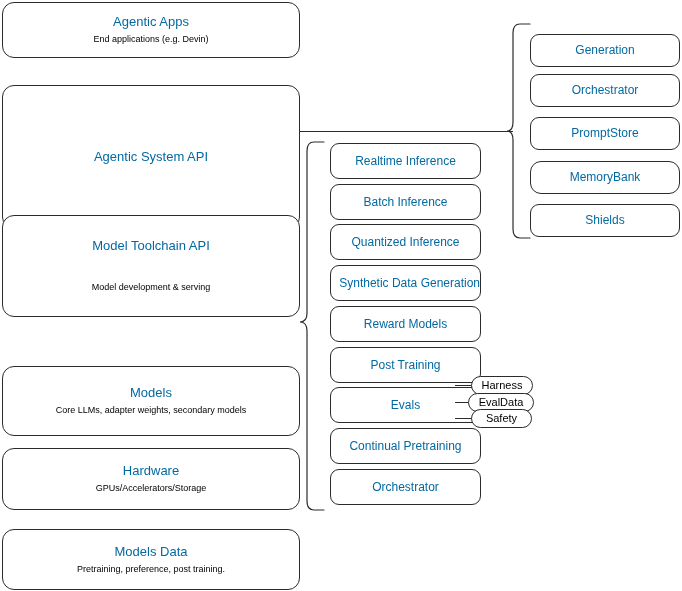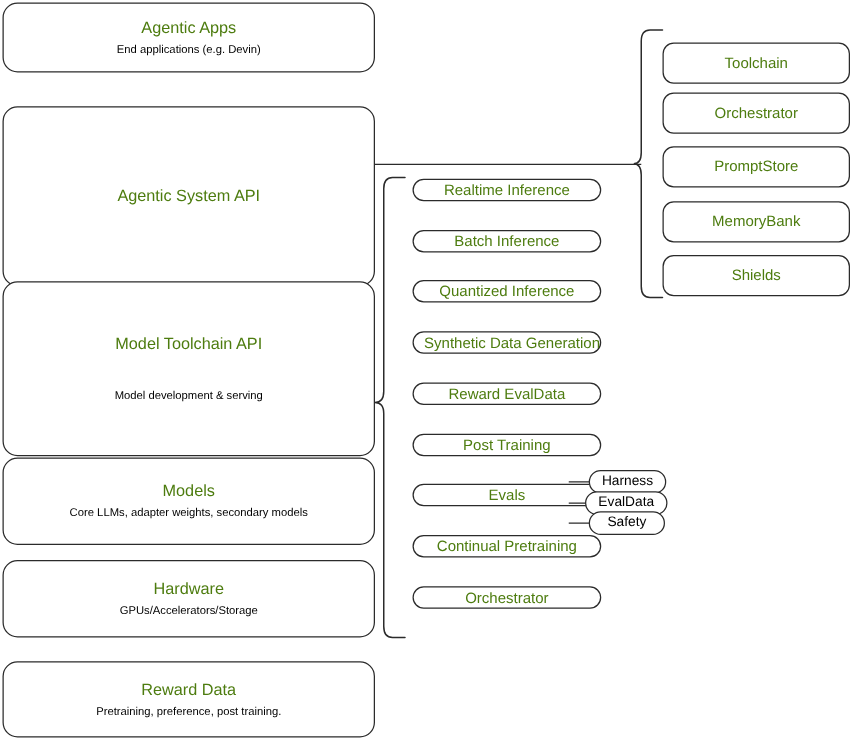--- a/index.html
+++ b/index.html
@@ -29,42 +29,42 @@
     background: #ffffff;
     display: flex;
     flex-direction: column;
     align-items: center;
     justify-content: center;
     text-align: center;
   }
   .box .title {
     font-size: 13px;
     line-height: 16px;
-    color: #4d7c0f;
+    color: #0369a1;
     white-space: nowrap;
   }
   .box .subtitle {
     font-size: 9px;
     line-height: 13px;
     color: #000;
     margin-top: 3px;
     white-space: nowrap;
   }
 
   
   .layer-box {
     left: 2px;
     width: 298px;
   }
 
   
   .mid-box {
     left: 330px;
     width: 151px;
-    height: 18px;
+    height: 36px;
     border-radius: 9px;
   }
   .mid-box .title {
     font-size: 12px;
     line-height: 15px;
   }
 
   
   .right-box {
     left: 530px;
@@ -134,54 +134,54 @@
 
   <div class="box layer-box" style="top:2px; height:56px;">
     <div class="title">Agentic Apps</div>
     <div class="subtitle">End applications (e.g. Devin)</div>
   </div>
 
   <div class="box layer-box" style="top:85px; height:144px;">
     <div class="title">Agentic System API</div>
   </div>
 
-  <div class="box layer-box" style="top:225px; height:140px;gap:24px;">
+  <div class="box layer-box" style="top:215px; height:102px;gap:24px;">
     <div class="title">Model Toolchain API</div>
     <div class="subtitle">Model development &amp; serving</div>
   </div>
 
   <div class="box layer-box" style="top:366px; height:70px;">
     <div class="title">Models</div>
     <div class="subtitle">Core LLMs, adapter weights, secondary models</div>
   </div>
 
   <div class="box layer-box" style="top:448px; height:62px;">
     <div class="title">Hardware</div>
     <div class="subtitle">GPUs/Accelerators/Storage</div>
   </div>
 
   <div class="box layer-box" style="top:529px; height:61px;">
-    <div class="title">Reward Data</div>
+    <div class="title">Models Data</div>
     <div class="subtitle">Pretraining, preference, post training.</div>
   </div>
 
   <div class="box mid-box" style="top:143px;">
     <div class="title">Realtime Inference</div>
   </div>
   <div class="box mid-box" style="top:184px;">
     <div class="title">Batch Inference</div>
   </div>
   <div class="box mid-box" style="top:224px;">
     <div class="title">Quantized Inference</div>
   </div>
   <div class="box mid-box" style="top:265px;align-items:flex-end;">
     <div class="title">Synthetic Data Generation</div>
   </div>
   <div class="box mid-box" style="top:306px;">
-    <div class="title">Reward EvalData</div>
+    <div class="title">Reward Models</div>
   </div>
   <div class="box mid-box" style="top:347px;">
     <div class="title">Post Training</div>
   </div>
   <div class="box mid-box" style="top:387px;">
     <div class="title">Evals</div>
   </div>
   <div class="box mid-box" style="top:428px;">
     <div class="title">Continual Pretraining</div>
   </div>
@@ -193,28 +193,28 @@
     <span>Harness</span>
   </div>
   <div class="pill" style="left:468px; top:393px; width:66px; height:19px;">
     <span>EvalData</span>
   </div>
   <div class="pill" style="left:471px; top:409px; width:61px; height:19px;">
     <span>Safety</span>
   </div>
 
   <div class="box right-box" style="top:34px;">
-    <div class="title">Toolchain</div>
+    <div class="title">Generation</div>
   </div>
   <div class="box right-box" style="top:74px;">
     <div class="title">Orchestrator</div>
   </div>
   <div class="box right-box" style="top:117px;">
     <div class="title">PromptStore</div>
   </div>
-  <div class="box right-box" style="top:161px;">
+  <div class="box right-box" style="top:161px;border-radius:11px;">
     <div class="title">MemoryBank</div>
   </div>
   <div class="box right-box" style="top:204px;">
     <div class="title">Shields</div>
   </div>
 
 </div>
 
 </body></html>

